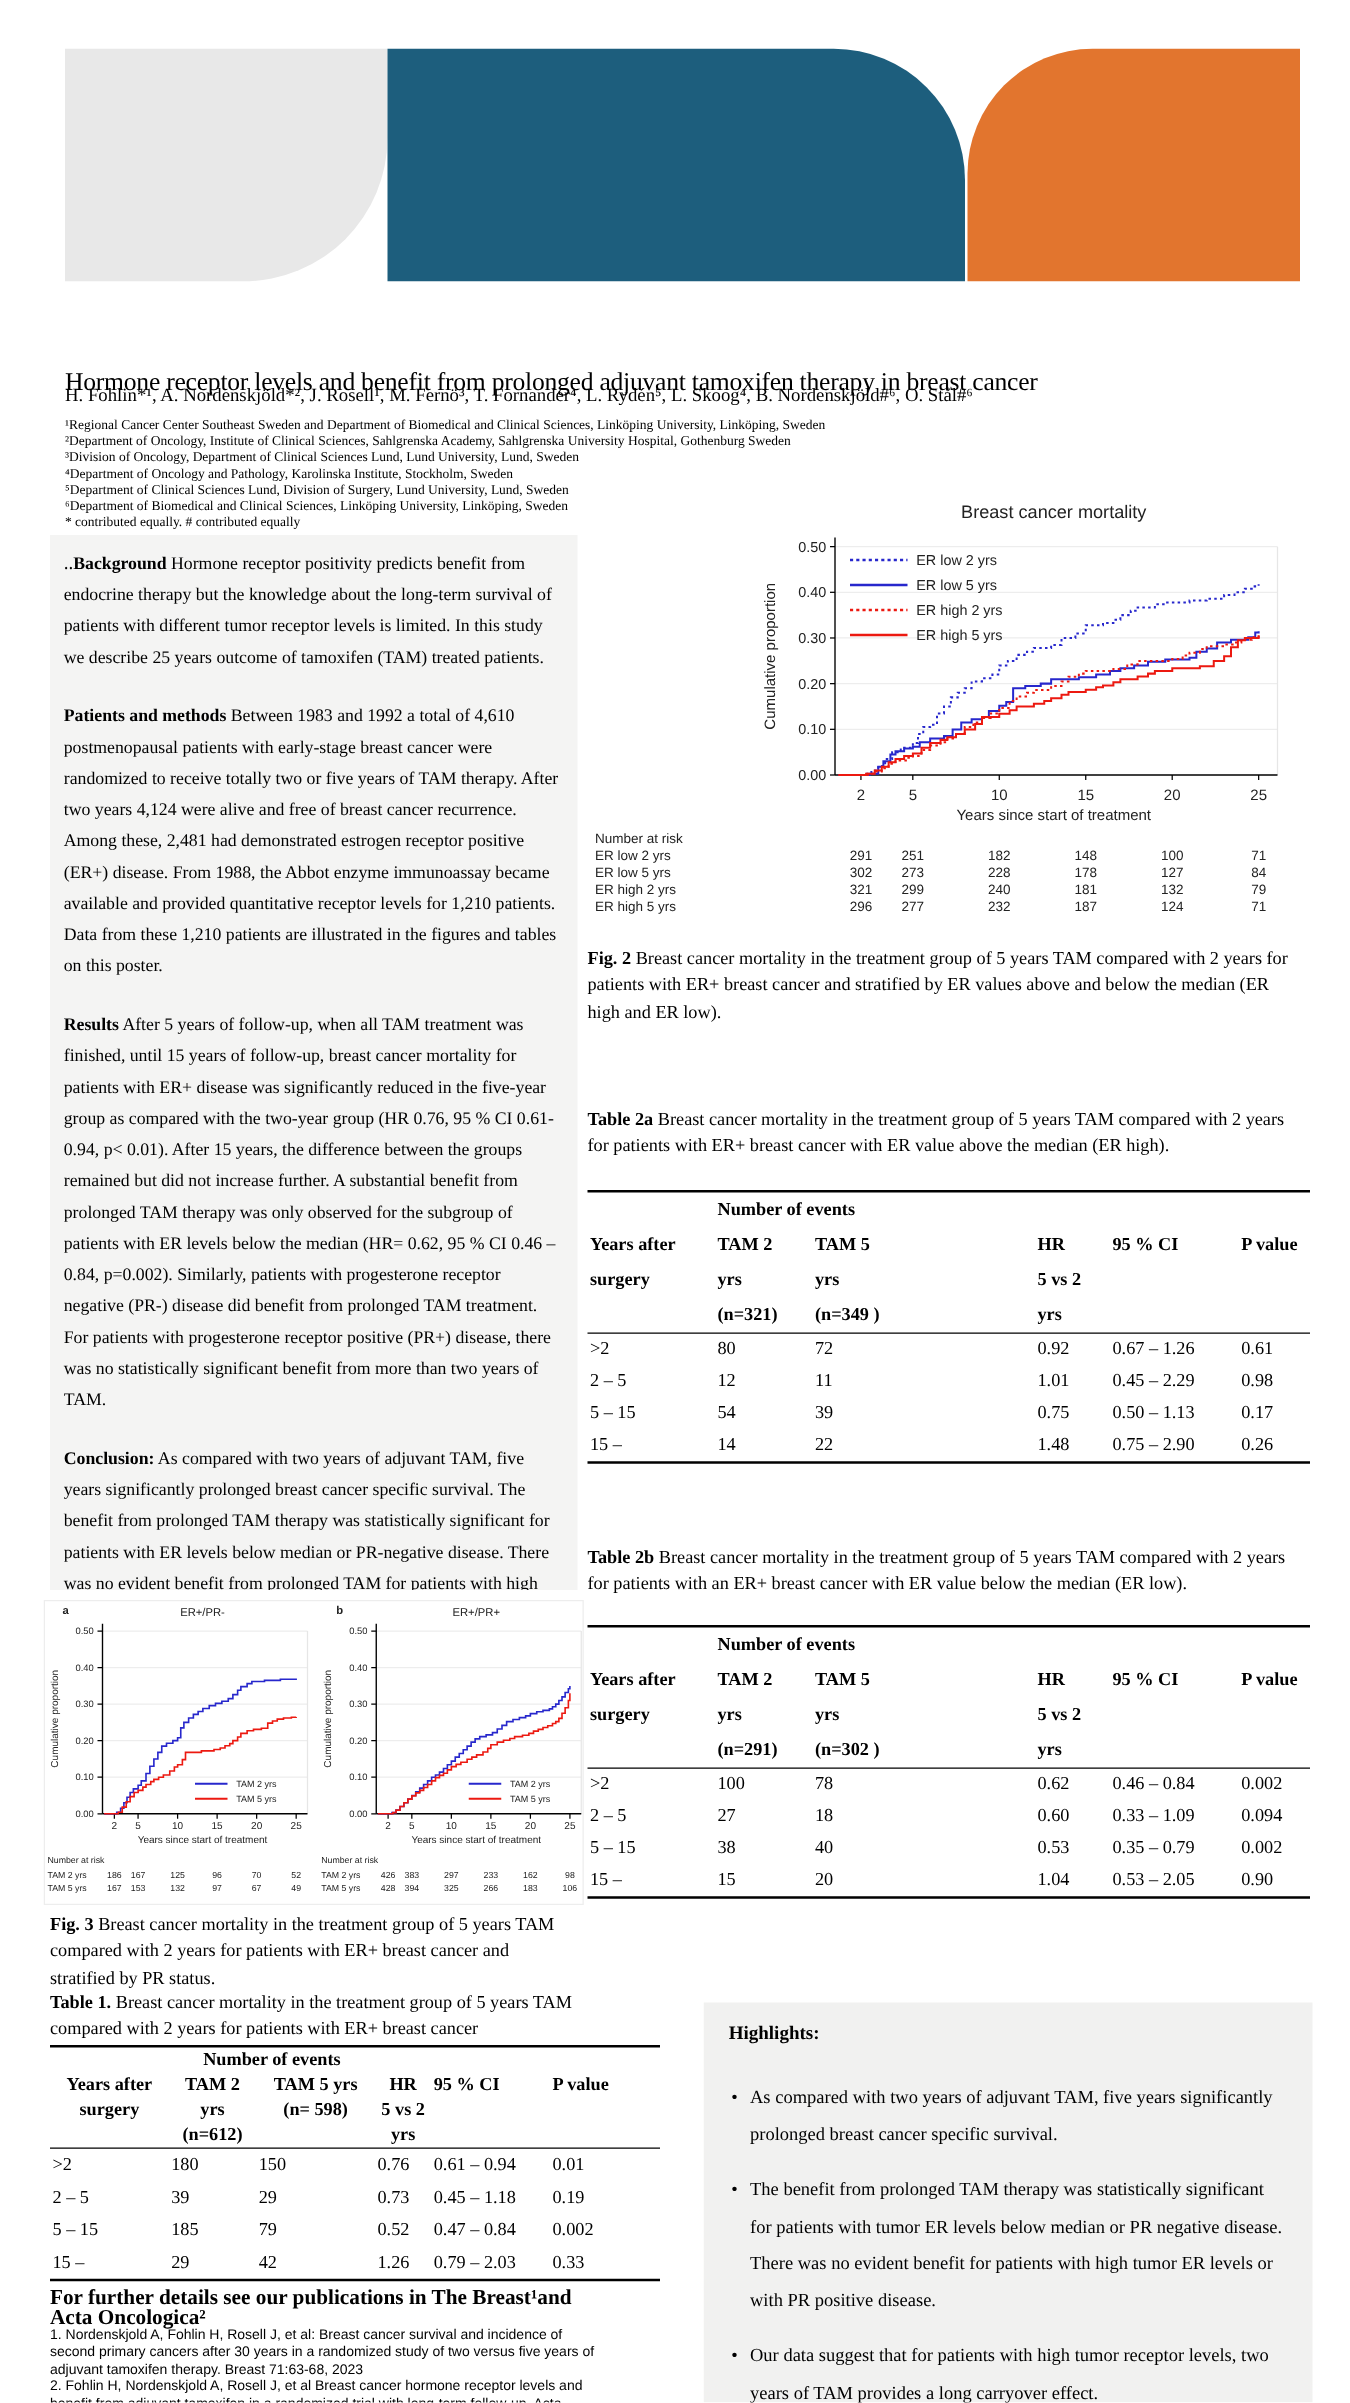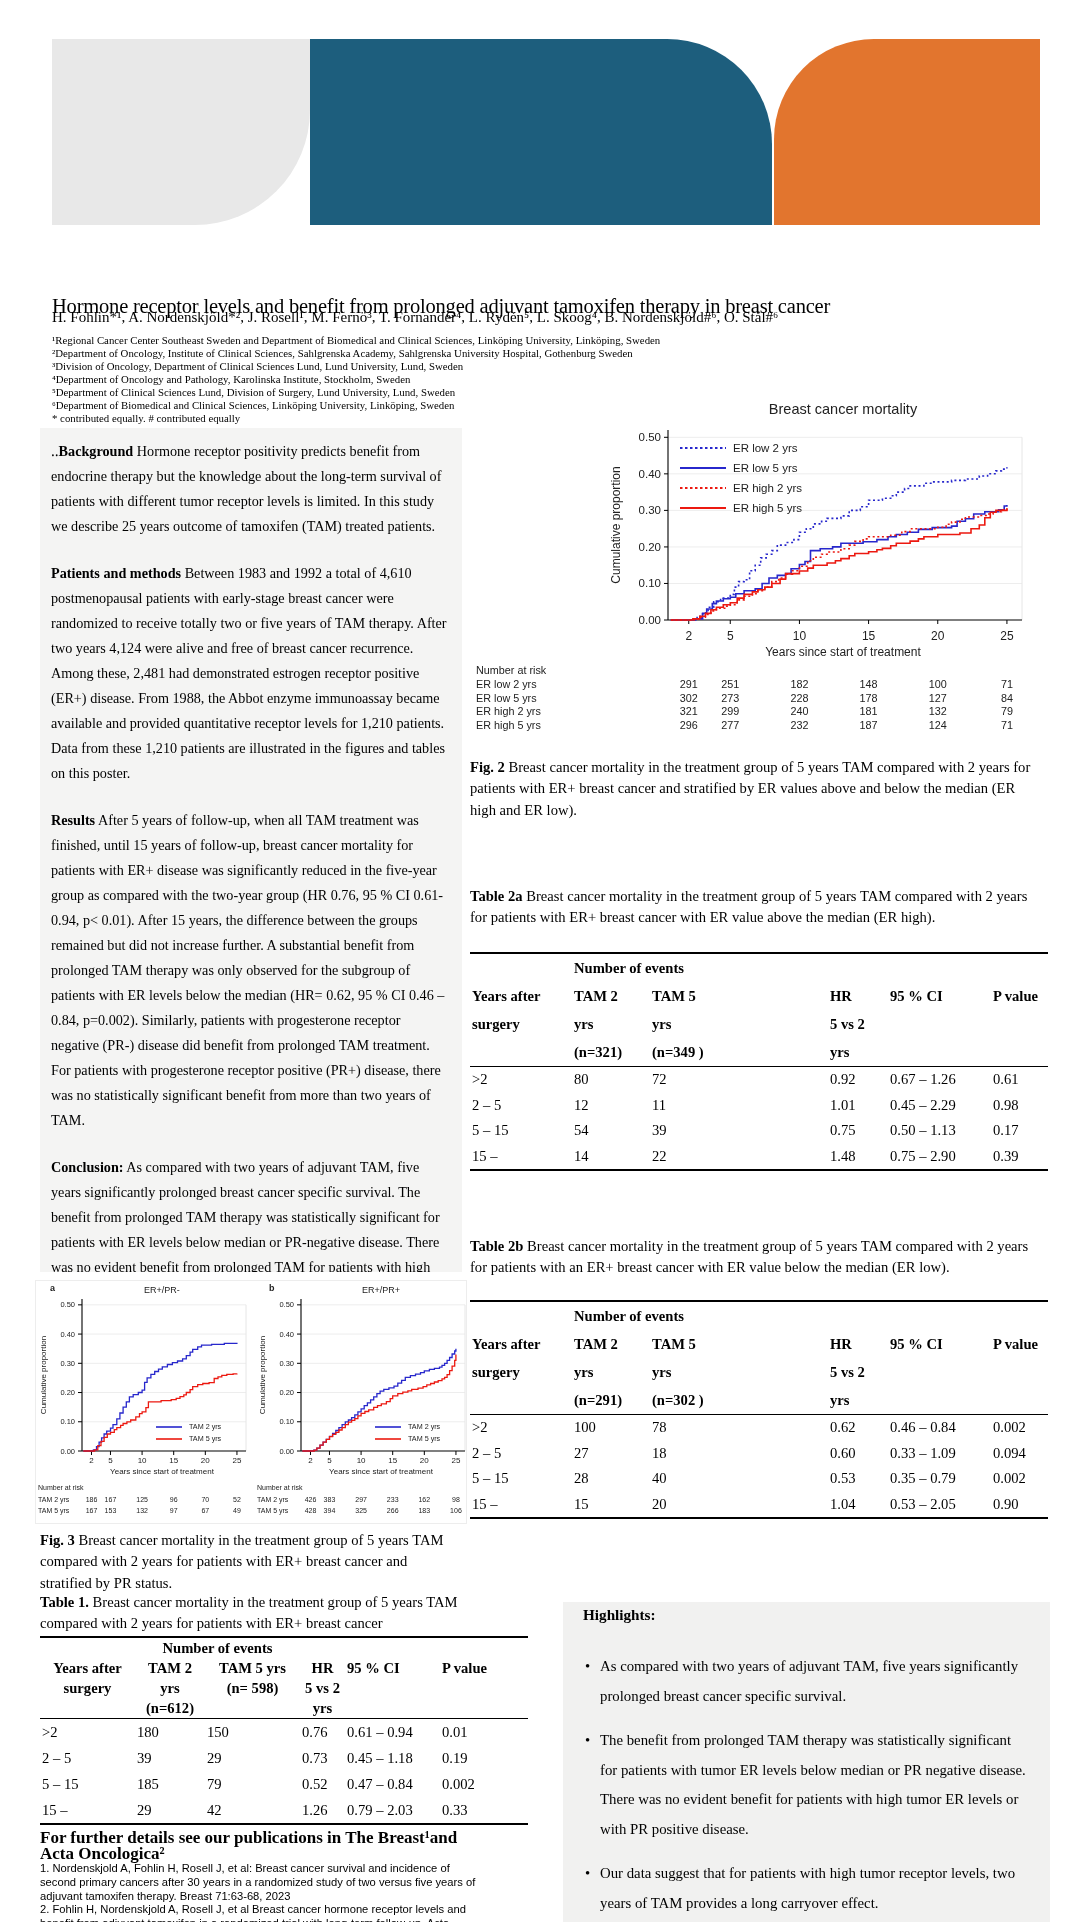--- a/index.html
+++ b/index.html
@@ -48,21 +48,21 @@
   .tbl-right .tc{line-height:28px}
   .tbl-right .data{line-height:25.5px}
   .tbl-left .tc{line-height:20px}
   .tbl-left .data{line-height:26px}
   #table1{left:40px;top:1636px}
   #table2a{left:470px;top:952px}
   #table2b{left:470px;top:1300px}
 
   
   #highlights{left:563px;top:1602px;width:487px;height:320px;background:#f1f1f0;
-              padding:4px 20px;box-sizing:border-box;font-size:14.8px}
+              padding:16px 20px;box-sizing:border-box;font-size:14.8px}
   #hl-title{font-weight:bold;font-size:15.2px;margin:0 0 28px 0}
   .hl-item{position:relative;padding-left:17px;line-height:29.5px;margin-bottom:15px}
   .hl-item::before{content:"\2022";position:absolute;left:2px}
 
   
   #refs{left:40px;top:1830px;width:438px;font-family:"Liberation Sans",sans-serif;
         font-size:11.2px;line-height:13.8px}
   #refs-lead{font-family:"Liberation Serif",serif;font-weight:bold;font-size:17px;line-height:16px}
   .ref-item{white-space:pre-wrap}
 </style>
@@ -224,21 +224,21 @@
     <div class="tc data">54</div>
     <div class="tc data">39</div>
     <div class="tc data">0.75</div>
     <div class="tc data">0.50 – 1.13</div>
     <div class="tc data">0.17</div>
     <div class="tc data">15 –</div>
     <div class="tc data">14</div>
     <div class="tc data">22</div>
     <div class="tc data">1.48</div>
     <div class="tc data">0.75 – 2.90</div>
-    <div class="tc data">0.39</div>
+    <div class="tc data">0.26</div>
   </div>
 
 <p class="abs cap" id="table2b-cap"><b>Table 2b</b><span> Breast cancer mortality in the treatment group of 5 years TAM compared with 2 years for patients with an ER+ breast cancer with ER value below the median (ER low).</span></p>
 <div class="abs tbl tbl-right" id="table2b" style="grid-template-columns: 102px 78px 178px 60px 103px 57px;">
     <div class="tc "></div>
     <div class="tc group" style="grid-column: 2 / span 2;">Number of events</div>
     <div class="tc "></div>
     <div class="tc "></div>
     <div class="tc "></div>
     <div class="tc head">
@@ -273,21 +273,21 @@
     <div class="tc data">0.62</div>
     <div class="tc data">0.46 – 0.84</div>
     <div class="tc data">0.002</div>
     <div class="tc data">2 – 5</div>
     <div class="tc data">27</div>
     <div class="tc data">18</div>
     <div class="tc data">0.60</div>
     <div class="tc data">0.33 – 1.09</div>
     <div class="tc data">0.094</div>
     <div class="tc data">5 – 15</div>
-    <div class="tc data">28</div>
+    <div class="tc data">38</div>
     <div class="tc data">40</div>
     <div class="tc data">0.53</div>
     <div class="tc data">0.35 – 0.79</div>
     <div class="tc data">0.002</div>
     <div class="tc data">15 –</div>
     <div class="tc data">15</div>
     <div class="tc data">20</div>
     <div class="tc data">1.04</div>
     <div class="tc data">0.53 – 2.05</div>
     <div class="tc data">0.90</div>

